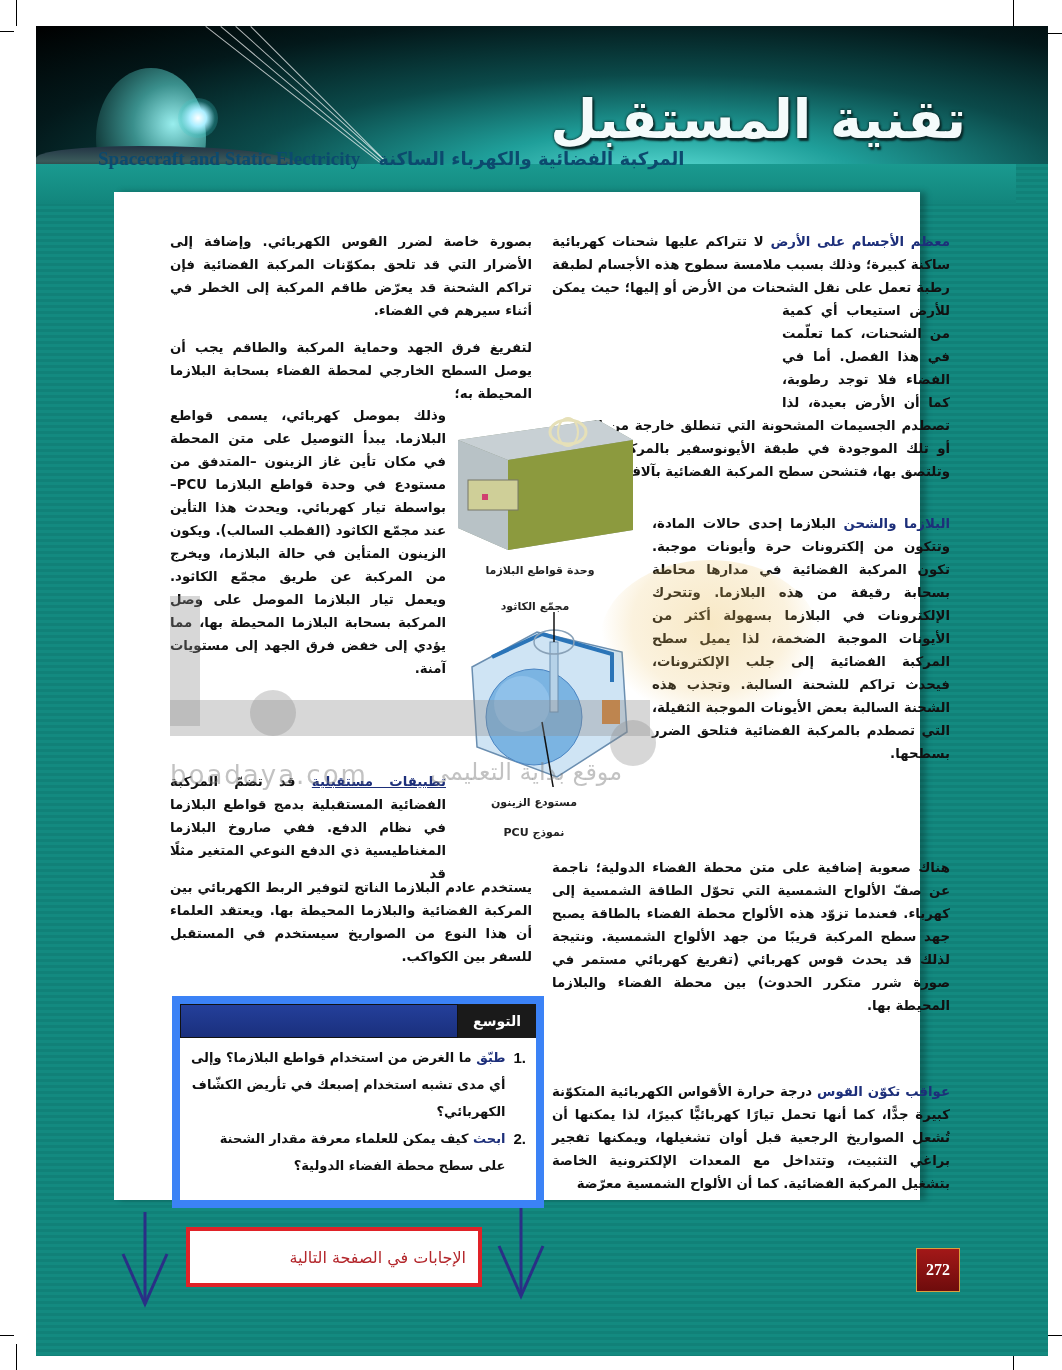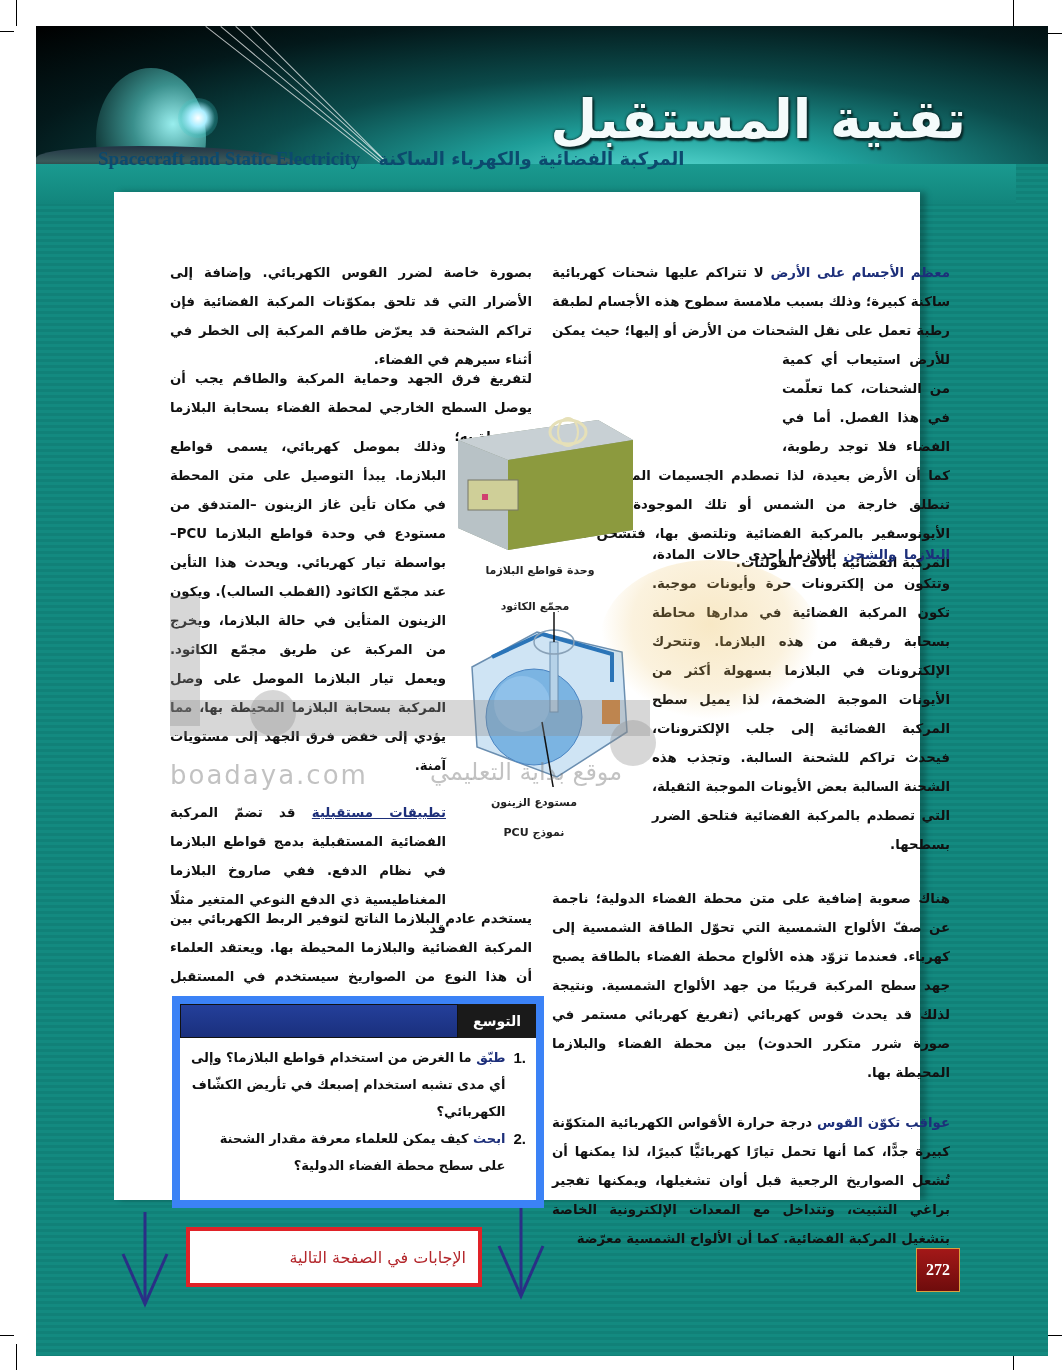--- a/index.html
+++ b/index.html
@@ -19,21 +19,21 @@
   .banner-title{position:absolute;right:82px;top:62px;font-family:"DejaVu Sans",sans-serif;font-weight:bold;
      font-size:54px;color:#f4fbfb;text-shadow:2px 3px 2px #0a2a2a,0 0 3px #000;direction:rtl;letter-spacing:1px;}
   .subtitle-bar{position:absolute;left:0;top:138px;width:980px;height:40px;
      background:linear-gradient(180deg,#1a9a90,#12857c);}
   .subtitle{position:absolute;left:98px;top:148px;display:flex;gap:18px;align-items:baseline;color:#0c4a6e;}
   .subtitle .en{font-family:"Liberation Serif",serif;font-weight:bold;font-size:19px;}
   .subtitle .ar{font-family:"DejaVu Sans",sans-serif;font-weight:bold;font-size:18px;direction:rtl;}
   .content{position:absolute;left:114px;top:192px;width:806px;height:1008px;background:#fff;
      box-shadow:6px 0 6px rgba(0,0,0,0.25);}
   .col{position:absolute;direction:rtl;text-align:justify;font-family:"DejaVu Sans",sans-serif;font-weight:bold;
-     font-size:13.3px;line-height:29px;color:#111;margin-top:28px;}
+     font-size:13.3px;line-height:23px;color:#111;}
   .hl{color:#1d2f7a;}
   .caption{position:absolute;direction:rtl;font-family:"DejaVu Sans",sans-serif;font-weight:bold;font-size:11px;color:#222;text-align:center;}
   .pcu-photo{position:absolute;left:448px;top:410px;width:190px;height:140px;}
   .pcu-diagram{position:absolute;left:462px;top:612px;width:175px;height:175px;}
   .box{position:absolute;left:172px;top:996px;width:356px;height:196px;border:8px solid #3b82f6;background:#fff;}
   .box-head{height:34px;display:flex;flex-direction:row-reverse;}
   .box-head .lbl{width:78px;background:#1a1a1a;color:#fff;font-weight:bold;font-size:14px;direction:rtl;
      display:flex;align-items:center;justify-content:center;font-family:"DejaVu Sans",sans-serif;}
   .box-head .blue{flex:1;background:linear-gradient(180deg,#243f9a,#1a2f7d);border:1px solid #111;}
   .box-body{direction:rtl;padding:6px 10px 0 10px;font-family:"DejaVu Sans",sans-serif;font-weight:bold;font-size:13px;line-height:27px;color:#111;}

